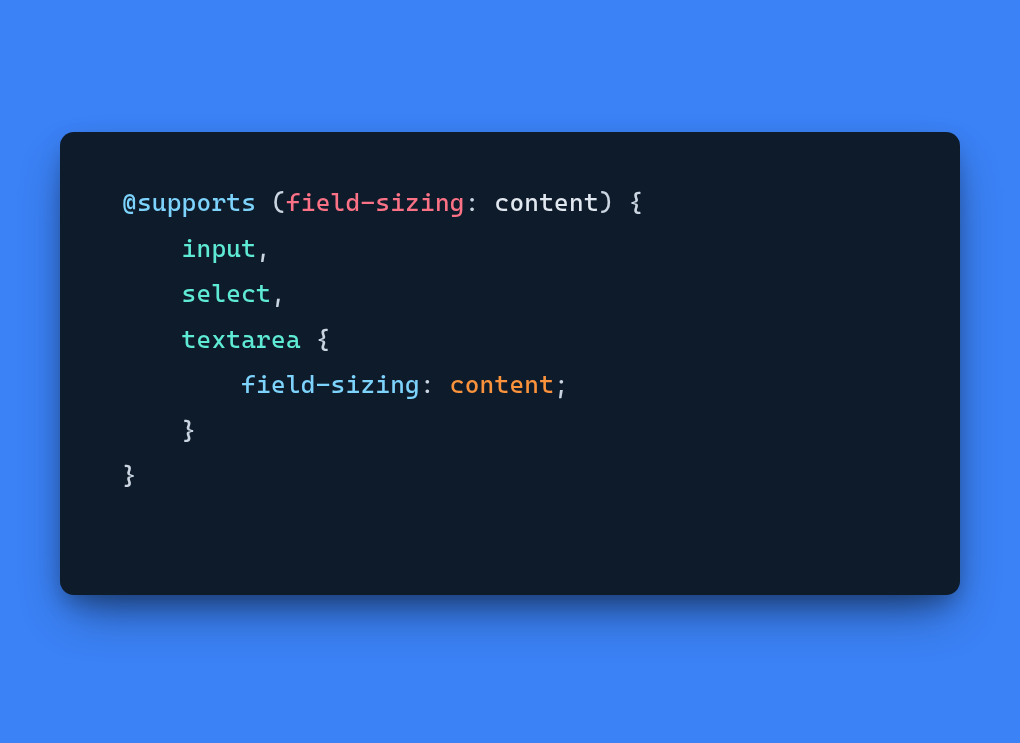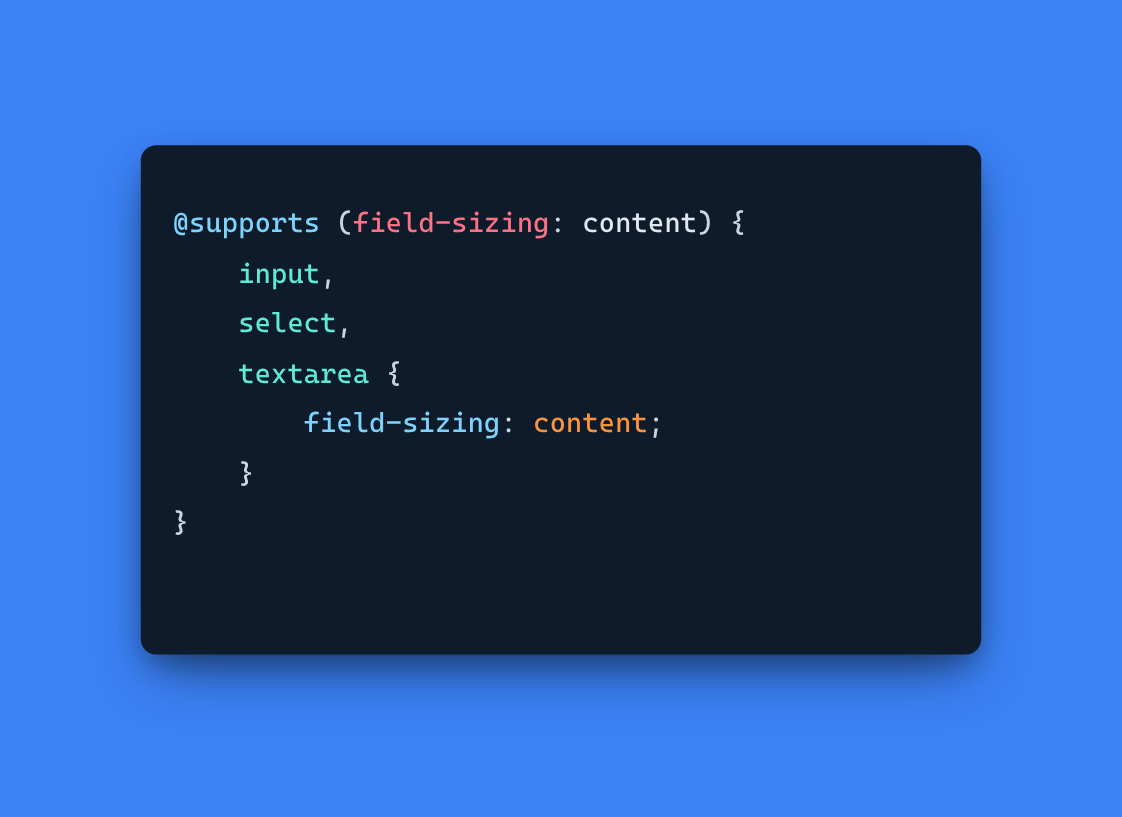--- a/index.html
+++ b/index.html
@@ -13,25 +13,25 @@
       height: 743px;
       background-color: #3b82f6;
       display: flex;
       align-items: center;
       justify-content: center;
       font-family: ui-monospace, 'SF Mono', 'Cascadia Code', 'Fira Code', Menlo, Consolas, monospace;
       overflow: hidden;
     }
 
     .code-block {
-      width: 764px;
+      width: 900px;
       height: 463px;
       background-color: #0d1b2a;
       border-radius: 14px;
-      padding: 48px 29px;
+      padding: 48px 62px;
       box-shadow: 0 25px 50px -12px rgba(0, 0, 0, 0.45), 0 10px 25px -5px rgba(0, 0, 0, 0.3);
       position: relative;
       top: -8px;
     }
 
     .code-content {
       font-size: 25px;
       line-height: 1.82;
       white-space: pre;
       font-weight: 400;

